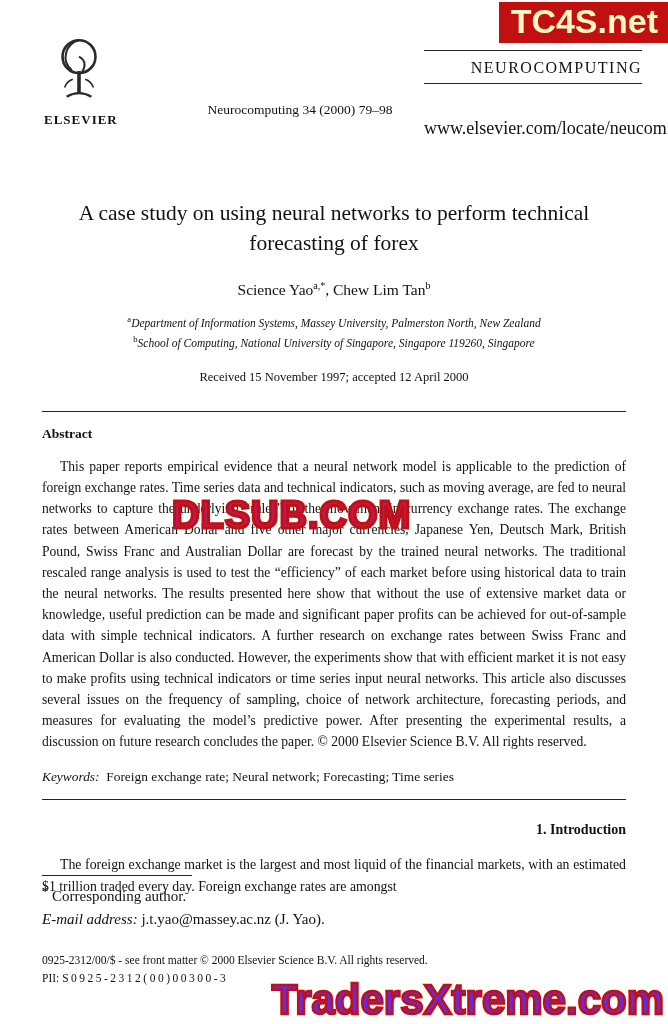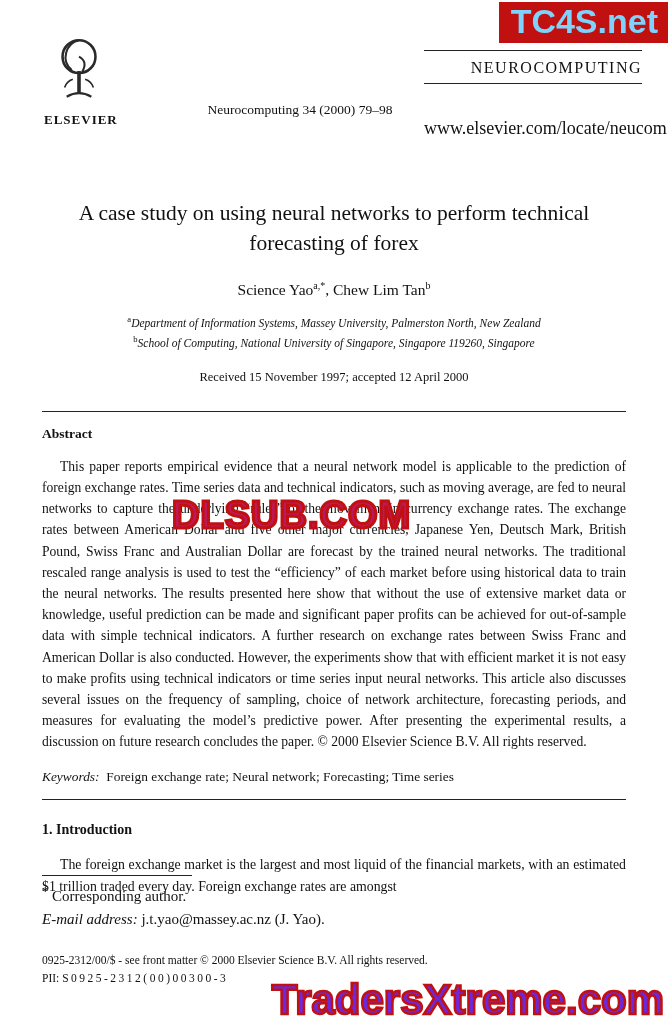--- a/index.html
+++ b/index.html
@@ -30,32 +30,32 @@
   .authors sup { font-size:10px; }
   .affils { margin-top:14px; text-align:center; font-style:italic; font-size:11.5px; line-height:1.6; }
   .affils sup { font-style:normal; font-size:8.5px; }
   .dates { margin-top:18px; text-align:center; font-size:12.5px; }
   .hr { border:none; border-top:1px solid #222; margin-top:26px; }
   .abstract-head { margin-top:14px; font-weight:bold; font-size:13.5px; }
   .abstract-text { margin-top:14px; font-size:13.6px; line-height:1.56; text-align:justify; text-indent:18px; }
   .keywords { margin-top:16px; font-size:13.4px; }
   .keywords .kw-label { font-style:italic; }
   .hr2 { border:none; border-top:1px solid #222; margin-top:14px; }
-  .section-head { margin-top:22px; font-weight:bold; font-size:14px; }
+  .section-head { margin-top:22px; font-weight:bold; font-size:14px;text-align:right; }
   .intro-text { margin-top:16px; font-size:13.8px; line-height:1.6; text-align:justify; text-indent:18px; }
   
   .footnotes { position:absolute; left:42px; right:42px; bottom:94px; font-size:15px; line-height:1.5; }
   .fn-rule { width:150px; border-top:1px solid #222; margin-bottom:6px; }
   .fn-email-label { font-style:italic; }
   .footer { position:absolute; left:42px; right:42px; bottom:36px; font-size:11.5px; line-height:1.55; }
   .pii-code { letter-spacing:2.5px; }
   
   .wm-top {
     position:absolute; top:2px; right:0; z-index:20;
-    background:#c01010; color:#7dd3fc;
+    background:#c01010; color:#fef9c3;
     font-family:"Liberation Sans", sans-serif;
     font-weight:bold; font-size:34px; line-height:1.1;
     padding:1px 10px 3px 12px;
   }
   .wm-mid {
     position:absolute; top:494px; left:172px; z-index:20;
     font-family:"Liberation Sans", sans-serif;
     font-weight:bold; font-size:38px;
     color:#be185d;
     -webkit-text-stroke:3px #c01010;

